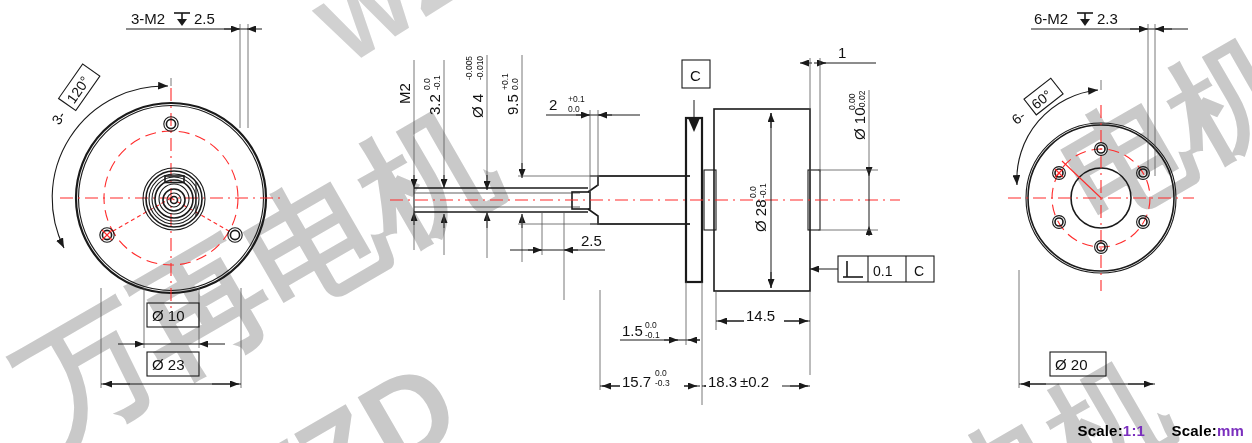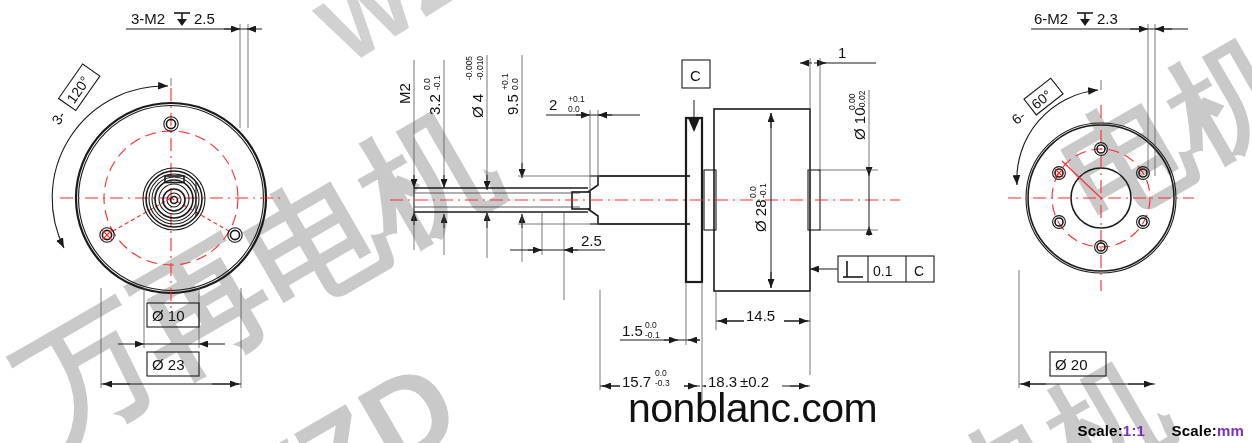--- a/index.html
+++ b/index.html
@@ -403,20 +403,19 @@
         <line x1="1019" y1="270" x2="1019" y2="388" class="ext"></line>
         <line x1="1019" y1="384" x2="1155" y2="384" class="dim"></line>
         <line x1="1046" y1="384" x2="1021" y2="384" class="dim" marker-end="url(#ah)"></line>
         <line x1="1128" y1="384" x2="1153" y2="384" class="dim" marker-end="url(#ah)"></line>
         <rect x="1050" y="352" width="56" height="24" fill="#fff" class="bx"></rect>
         <text class="t t14" x="1055" y="370">Ø 20</text>
       </g>
     </g>
   </svg>
 
-  <div class="brand">nonblanc.com</div>
 
   <div class="footer">
     <span class="grp" style="margin-left:16px"><span class="k">Scale:</span><span class="v">1:1</span></span>
     <span class="grp"><span class="k">Scale:</span><span class="v">mm</span></span>
   </div>
 
 </div>
 
 </body></html>

